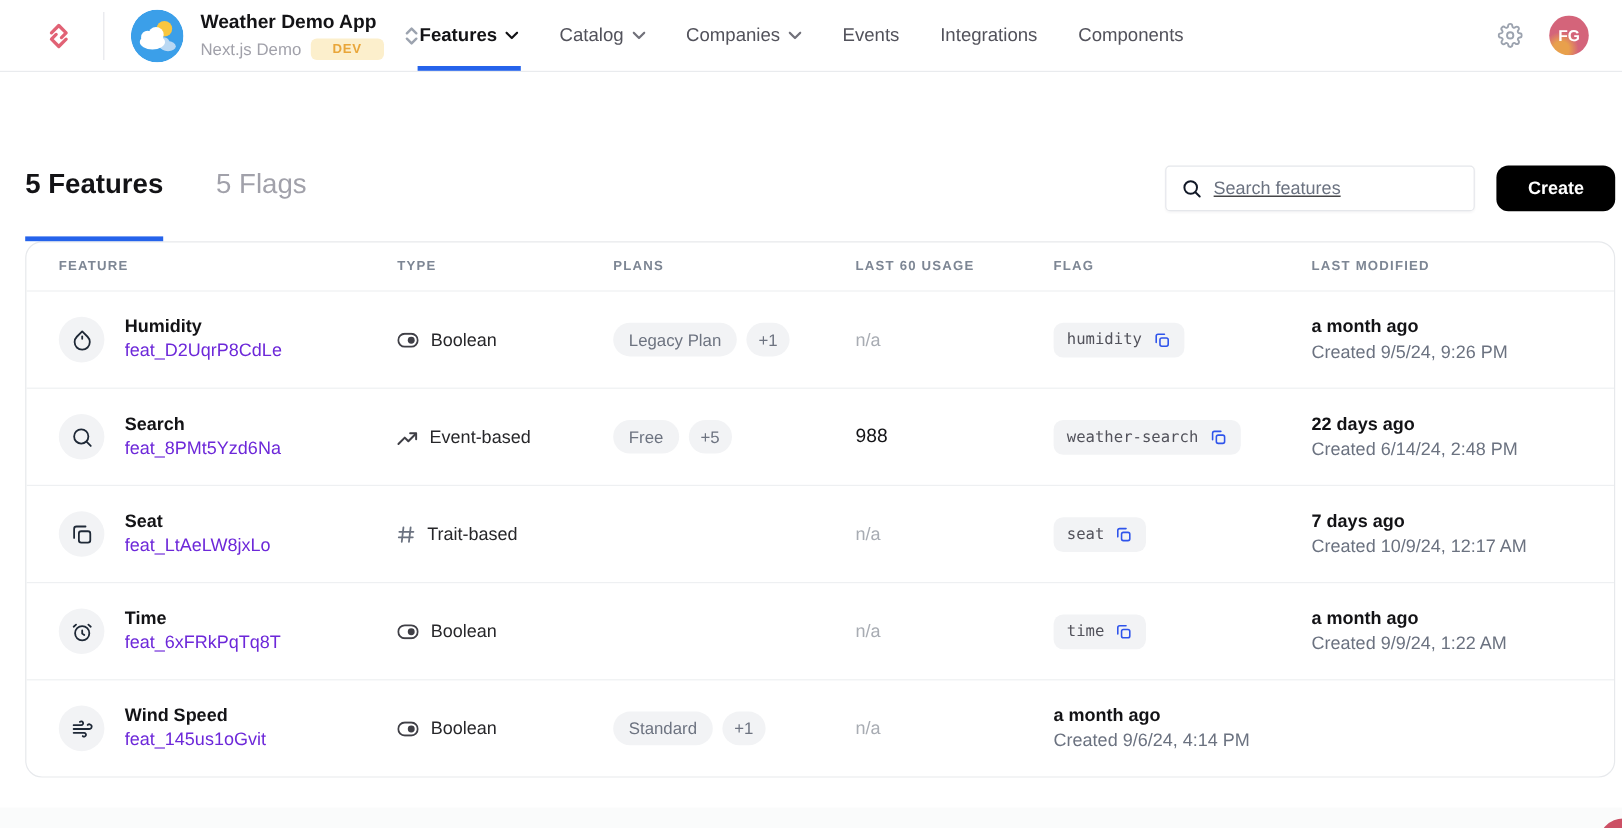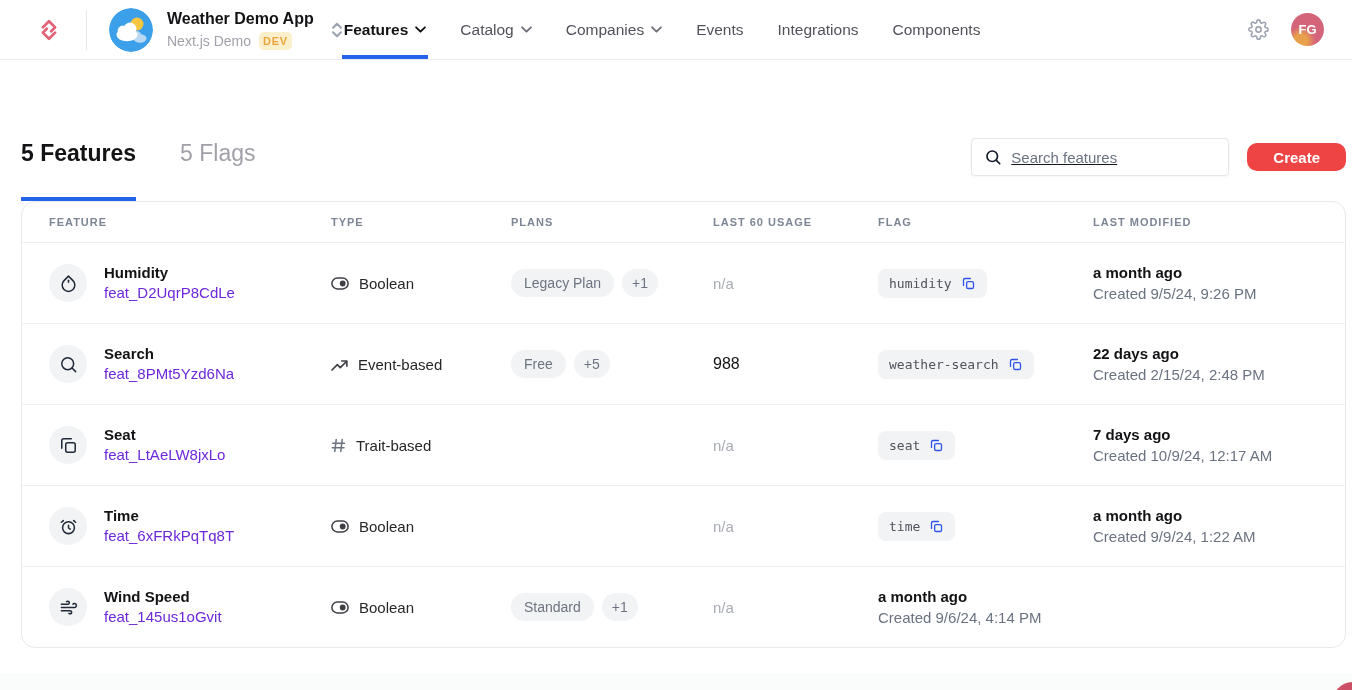--- a/index.html
+++ b/index.html
@@ -15,21 +15,21 @@
   }
   .logo-box { width:30px; height:34px; display:flex; align-items:center; justify-content:center; }
   .topbar-divider { width:1px; height:40px; background:#e5e7eb; margin:0 22px; }
   .app-icon { width:44px; height:44px; border-radius:50%; overflow:hidden; flex:0 0 44px; }
   .app-meta { margin-left:14px; }
   .app-title { font-size:16px; font-weight:700; color:#131316; line-height:20px; }
   .app-sub { display:flex; align-items:center; gap:8px; margin-top:3px; }
   .app-subtitle { font-size:14px; color:#a1a1aa; }
   .env-badge {
     background:#fcefcc; color:#e9a63a; font-size:11px; font-weight:700;
-    letter-spacing:.06em; padding:3px 4px; border-radius:5px;
+    letter-spacing:.06em; padding:3px 18px; border-radius:5px;
   }
   .env-selector { margin-left:16px; color:#9ca3af; display:flex; align-items:center; cursor:pointer; }
   .nav { display:flex; align-items:center; gap:34px; height:100%; }
   .nav-item {
     position:relative; height:100%; display:flex; align-items:center; gap:7px;
     font-size:15.5px; color:#52525b; font-weight:500; cursor:pointer;
   }
   .nav-item.active { color:#131316; font-weight:700; }
   .nav-item.active .active-bar {
     position:absolute; left:-2px; right:-2px; bottom:0; height:4px; background:#2563eb;
@@ -59,21 +59,21 @@
     background:#fff; display:flex; align-items:center; padding:0 12px; gap:9px;
     box-shadow:0 1px 2px rgba(16,24,40,.04);
     text-decoration:underline;
   }
   .searchbox input {
     border:none; outline:none; font-size:15px; color:#374151; width:100%;
     font-family:"Liberation Sans", sans-serif; background:transparent;
   }
   .searchbox input::placeholder { color:#6b7280; }
   .create-btn {
-    height:28px; padding:0 26px; background:#ef4444; color:#fff; border:none;
+    height:38px; padding:0 26px; background:#000000; color:#fff; border:none;
     border-radius:10px; font-size:15px; font-weight:700; cursor:pointer;
     font-family:"Liberation Sans", sans-serif;
   }
   
   .card {
     margin:0 6px 0 21px; border:1px solid #e7e9ec; border-radius:14px;
     background:#fff; overflow:hidden;
   }
   .thead, .trow {
     display:grid;
@@ -315,21 +315,21 @@
         <span class="flag-copy">
           <svg width="15" height="15" viewBox="0 0 24 24" fill="none" stroke="currentColor" stroke-width="2.1" stroke-linecap="round" stroke-linejoin="round">
               <rect x="9" y="9" width="11" height="11" rx="2.5"></rect>
               <path d="M4 15V6.5A2.5 2.5 0 0 1 6.5 4H15"></path>
             </svg>
         </span>
       </span>
     </div>
     <div>
       <div class="mod-line1">22 days ago</div>
-      <div class="mod-line2">Created 2/15/24, 2:48 PM</div>
+      <div class="mod-line2">Created 6/14/24, 2:48 PM</div>
     </div>
   </div>
 
   <div class="trow">
     <div class="feat-cell">
       <div class="feat-ic">
         <svg width="19" height="19" viewBox="0 0 24 24" fill="none" stroke="currentColor" stroke-width="1.9" stroke-linecap="round" stroke-linejoin="round">
             <rect x="8.5" y="8.5" width="12" height="12" rx="2.5"></rect>
             <path d="M3.5 15.5V6a2.5 2.5 0 0 1 2.5-2.5h9.5"></path>
           </svg>

